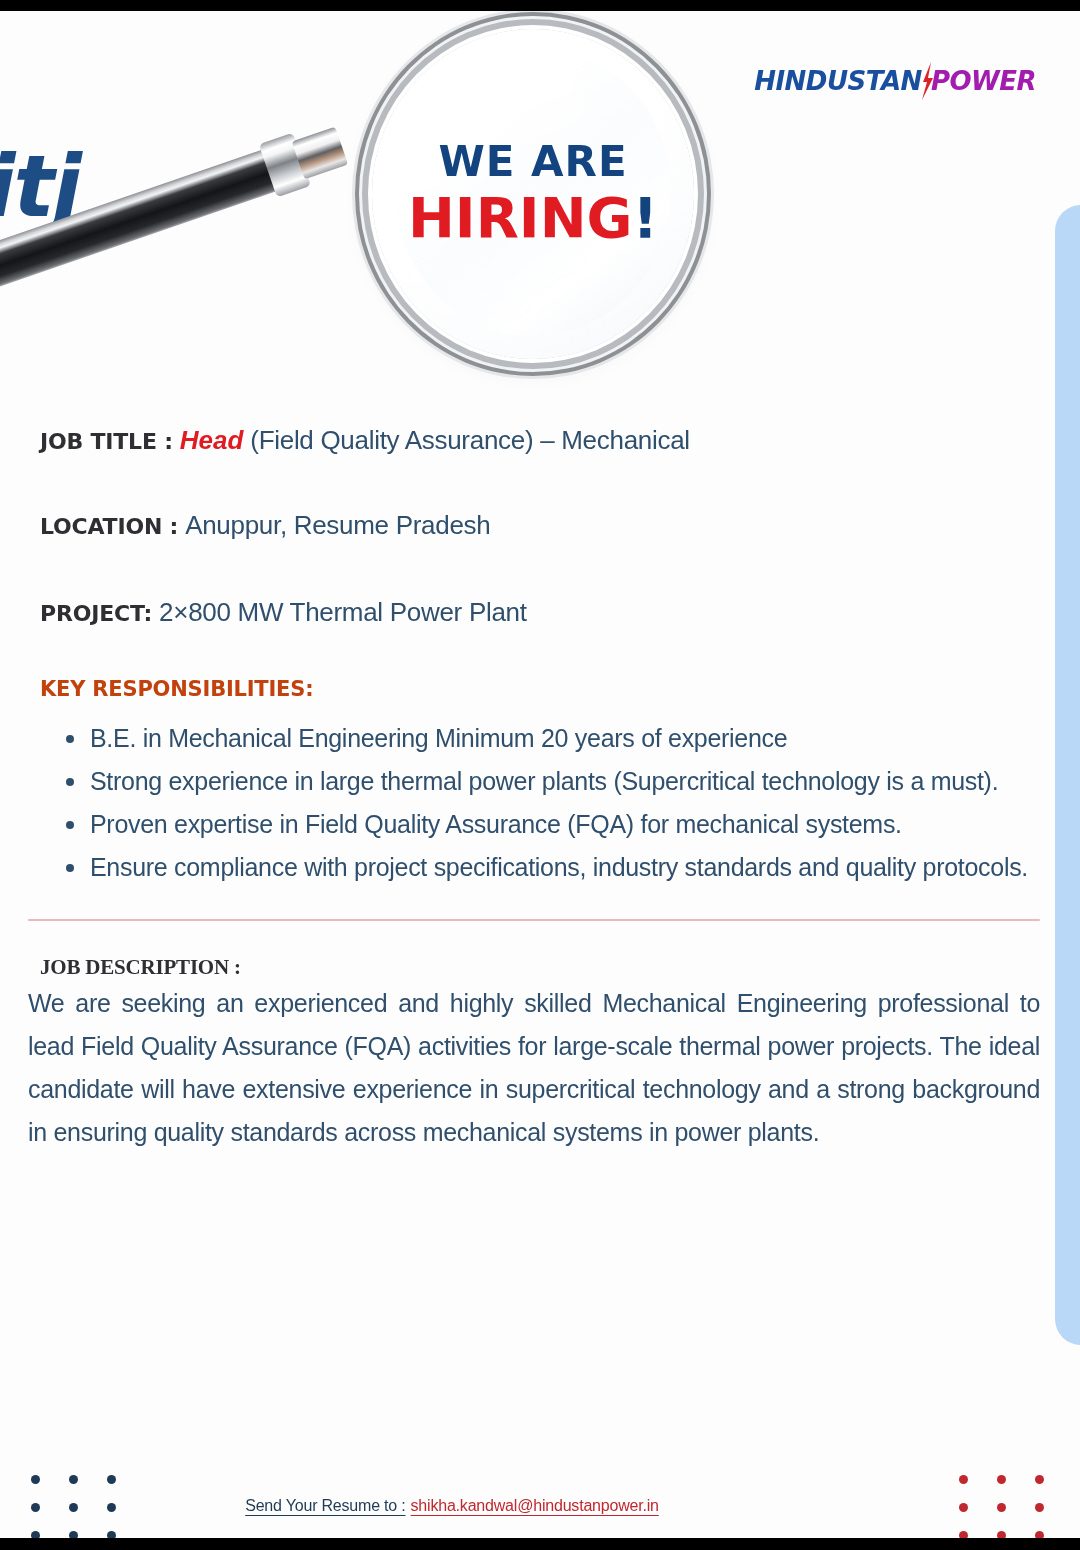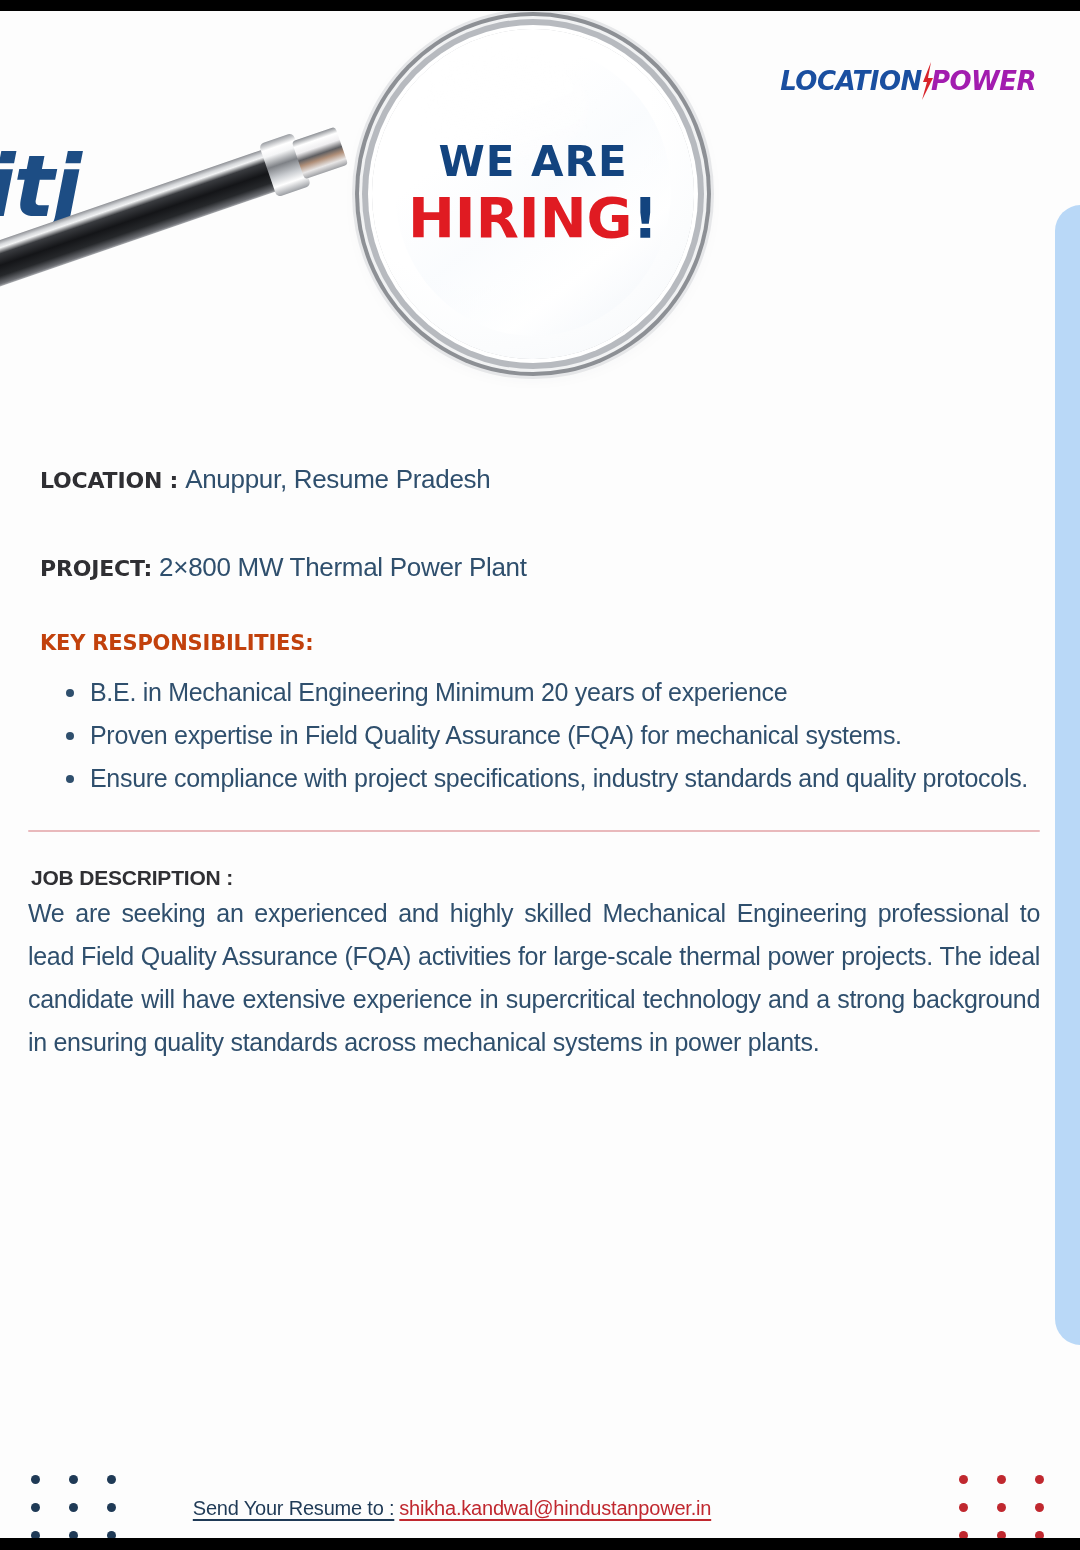--- a/index.html
+++ b/index.html
@@ -221,23 +221,23 @@
   }
 
   .divider {
     margin:30px 40px 0 28px;
     height:2px;
     background:#e9b9bc;
     border-radius:2px;
   }
 
   .jd-head {
-    padding:0 31px;
+    padding:0 40px;
     margin-top:34px;
-    font-family:Liberation Sans, sans-serif;
+    font-family:Liberation Serif, serif;
     font-weight:700;
     font-size:21px;
     color:#2f2f33;
     letter-spacing:-0.2px;
   }
 
   .jd-body {
     margin-top:2px;
     padding:0 40px 0 28px;
     color:#2f4f6d;
@@ -263,21 +263,21 @@
   .dot {
     width:9px; height:9px; border-radius:50%;
     align-self:center; justify-self:center;
   }
   .dot-grid.left  .dot { background:#1f3a56; }
   .dot-grid.right .dot { background:#c0282f; }
 
   .resume-line {
     position:absolute; left:0; top:56px; width:904px;
     text-align:center;
-    font-size:20px;
+    font-size:16px;
     letter-spacing:-0.2px;
     white-space:nowrap;
   }
   .resume-label {
     color:#1f3a56;
     text-decoration:underline;
     text-underline-offset:4px;
     font-weight:400;
   }
   .resume-email {
@@ -294,21 +294,21 @@
 
 <div class="page">
 
   <div class="blue-panel"></div>
 
   <div class="hero">
 
     <div class="itj-logo">itj</div>
 
     <div class="hp-logo">
-      <span class="hp-blue">LOCATION</span>
+      <span class="hp-blue">HINDUSTAN</span>
       <span class="hp-bolt">
         <svg width="14" height="38" viewBox="0 0 14 38">
           <polygon points="10,0 2,20 6,20 1,38 12,16 7,16" fill="#d8232a"></polygon>
         </svg>
       </span>
       <span class="hp-red">POWER</span>
     </div>
 
     <div class="mg-handle">
       <div class="shaft"></div>
@@ -319,35 +319,41 @@
     <div class="mg-lens">
       <div class="mg-text">
         <div class="we-are">WE ARE</div>
         <div class="hiring"><span>HIRING</span><span class="bang">!</span></div>
       </div>
     </div>
   </div>
 
   <div class="content">
 
+    <div class="field-row title-row">
+      <span class="lbl">JOB TITLE :</span>
+      <span class="val-head">Head</span>
+      <span class="val">(Field Quality Assurance) – Mechanical</span>
+    </div>
 
     <div class="field-row loc-row">
       <span class="lbl">LOCATION :</span>
       <span class="val">Anuppur, Resume Pradesh</span>
     </div>
 
     <div class="field-row proj-row">
       <span class="lbl">PROJECT:</span>
       <span class="val">2×800 MW Thermal Power Plant</span>
     </div>
 
     <div class="section-head">KEY RESPONSIBILITIES:</div>
 
     <ul class="bullets">
       <li>B.E. in Mechanical Engineering Minimum 20 years of experience</li>
+      <li>Strong experience in large thermal power plants (Supercritical technology is a must).</li>
       <li>Proven expertise in Field Quality Assurance (FQA) for mechanical systems.</li>
       <li>Ensure compliance with project specifications, industry standards and quality protocols.</li>
     </ul>
 
     <div class="divider"></div>
 
     <div class="jd-head">JOB DESCRIPTION :</div>
     <div class="jd-body">We are seeking an experienced and highly skilled Mechanical Engineering professional to lead Field Quality Assurance (FQA) activities for large-scale thermal power projects. The ideal candidate will have extensive experience in supercritical technology and a strong background in ensuring quality standards across mechanical systems in power plants.</div>
 
   </div>

